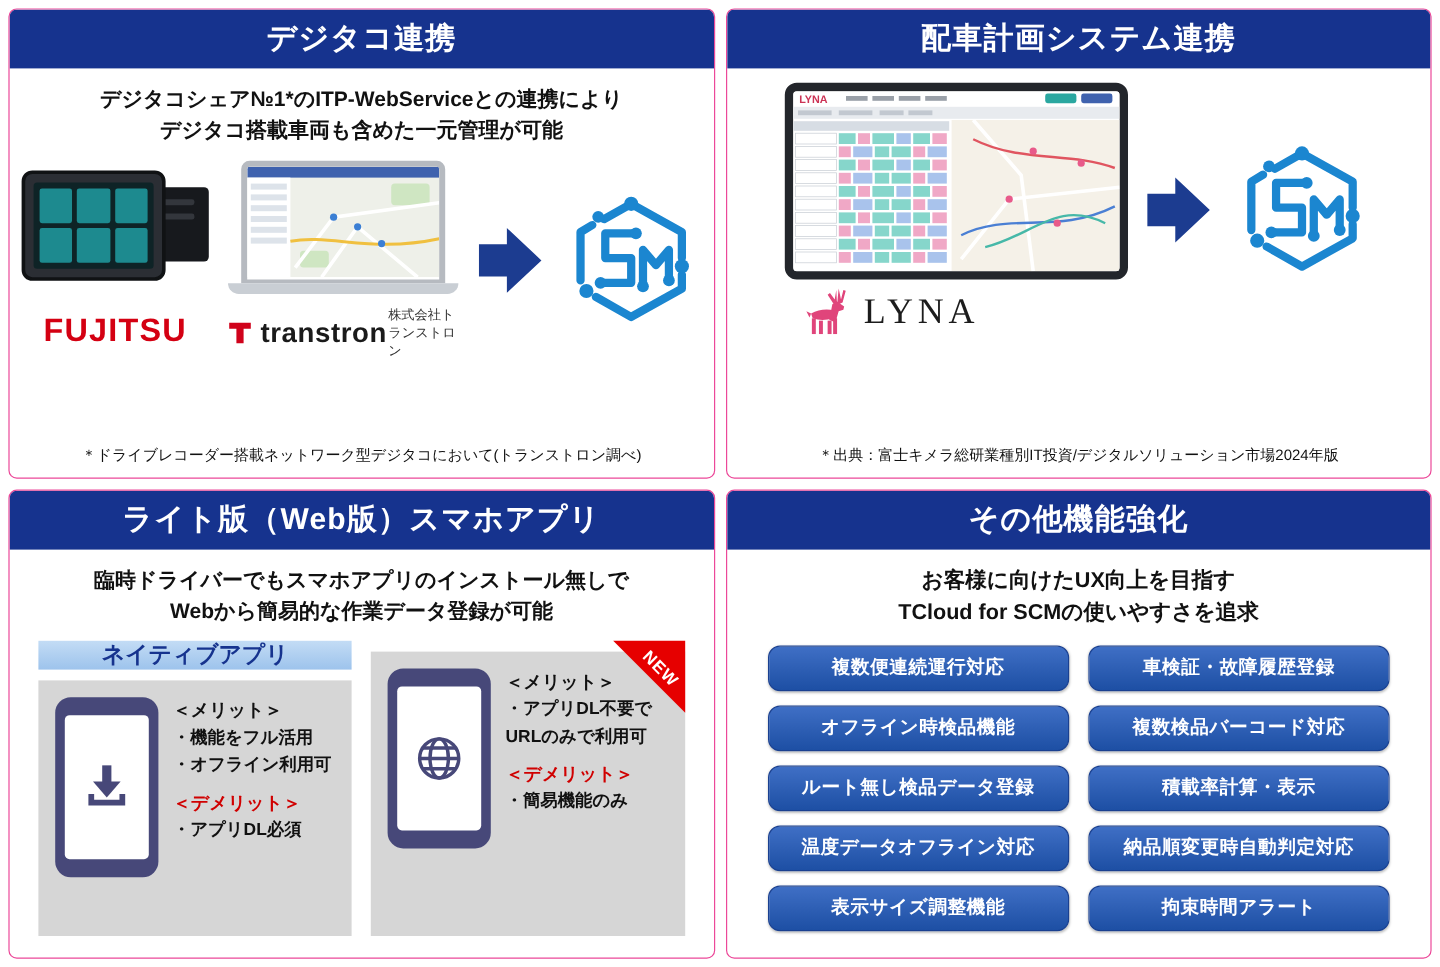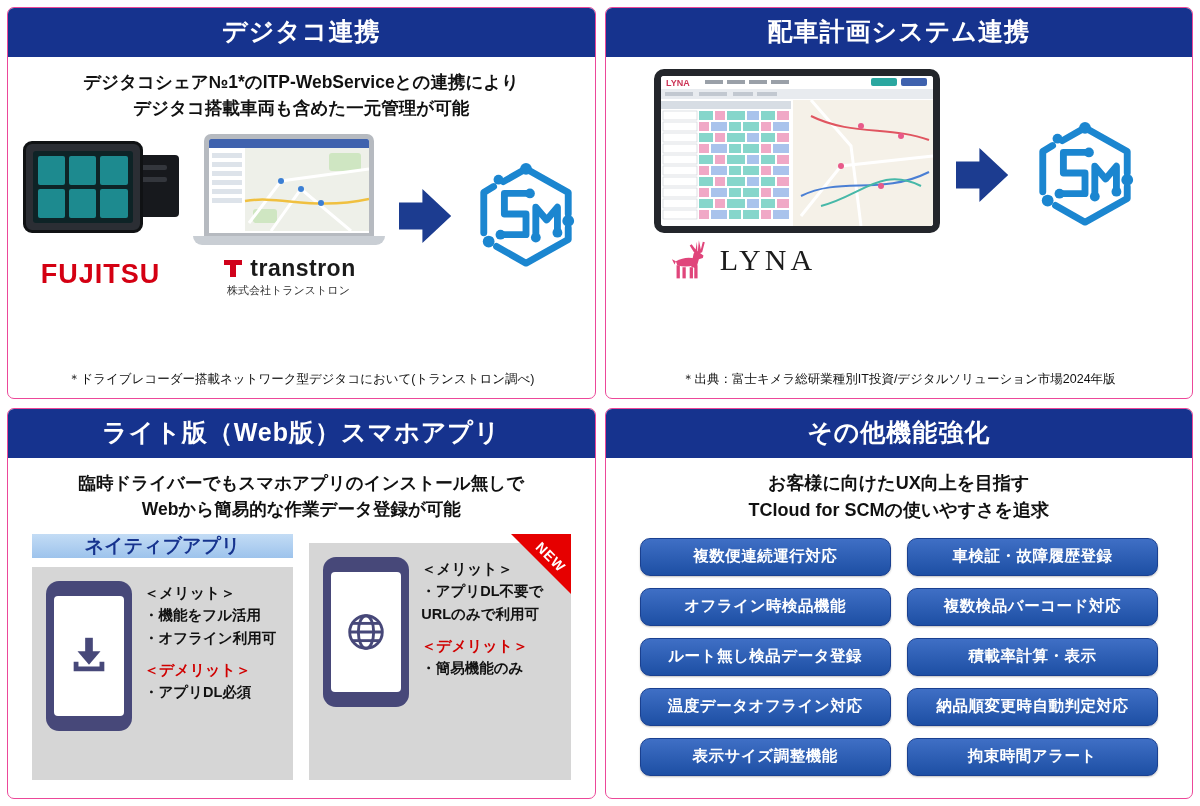--- a/index.html
+++ b/index.html
@@ -37,21 +37,21 @@
     gap:4px; padding:5px; }
   .tkey { background:#1d8a8f; border-radius:2px; }
 
   .fujitsu-logo { color:#d40012; font-size:27px; font-weight:800; letter-spacing:1px; }
 
   .laptop { display:flex; flex-direction:column; align-items:center; }
   .laptop-screen { width:170px; height:102px; background:#fff;
     border:5px solid #b6bac0; border-bottom-width:3px; border-radius:7px 7px 0 0; overflow:hidden; }
   .laptop-base { width:192px; height:9px; background:#c9ced4; border-radius:0 0 9px 9px; }
 
-  .transtron-logo { display:flex; flex-direction:column; align-items:center; gap:1px; }
+  .transtron-logo { display:flex; flex-direction:row; align-items:center; gap:1px; }
   .transtron-row { display:flex; align-items:center; gap:5px; }
   .transtron-text { font-size:23px; font-weight:bold; color:#1a1a1a; letter-spacing:0.5px; }
   .transtron-sub { font-size:11px; color:#333; }
 
   .arrow-svg { width:54px; height:58px; flex-shrink:0; }
   .scm-svg { width:118px; height:110px; flex-shrink:0; }
 
   
   .p2-visual { display:flex; align-items:center; justify-content:center; gap:16px; margin-top:6px; }
   .lyna-col { display:flex; flex-direction:column; align-items:flex-start; gap:6px; }

